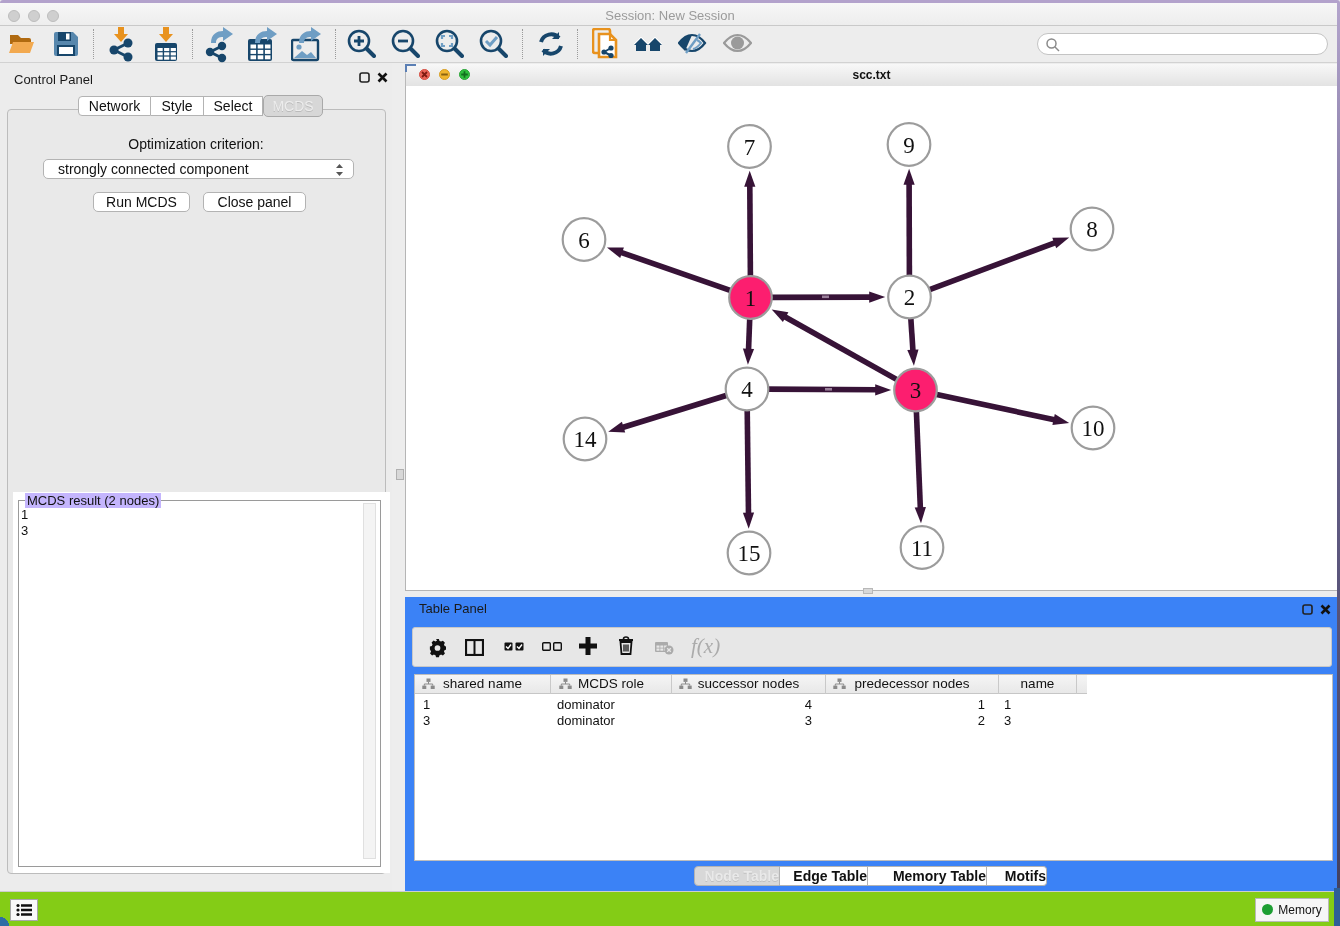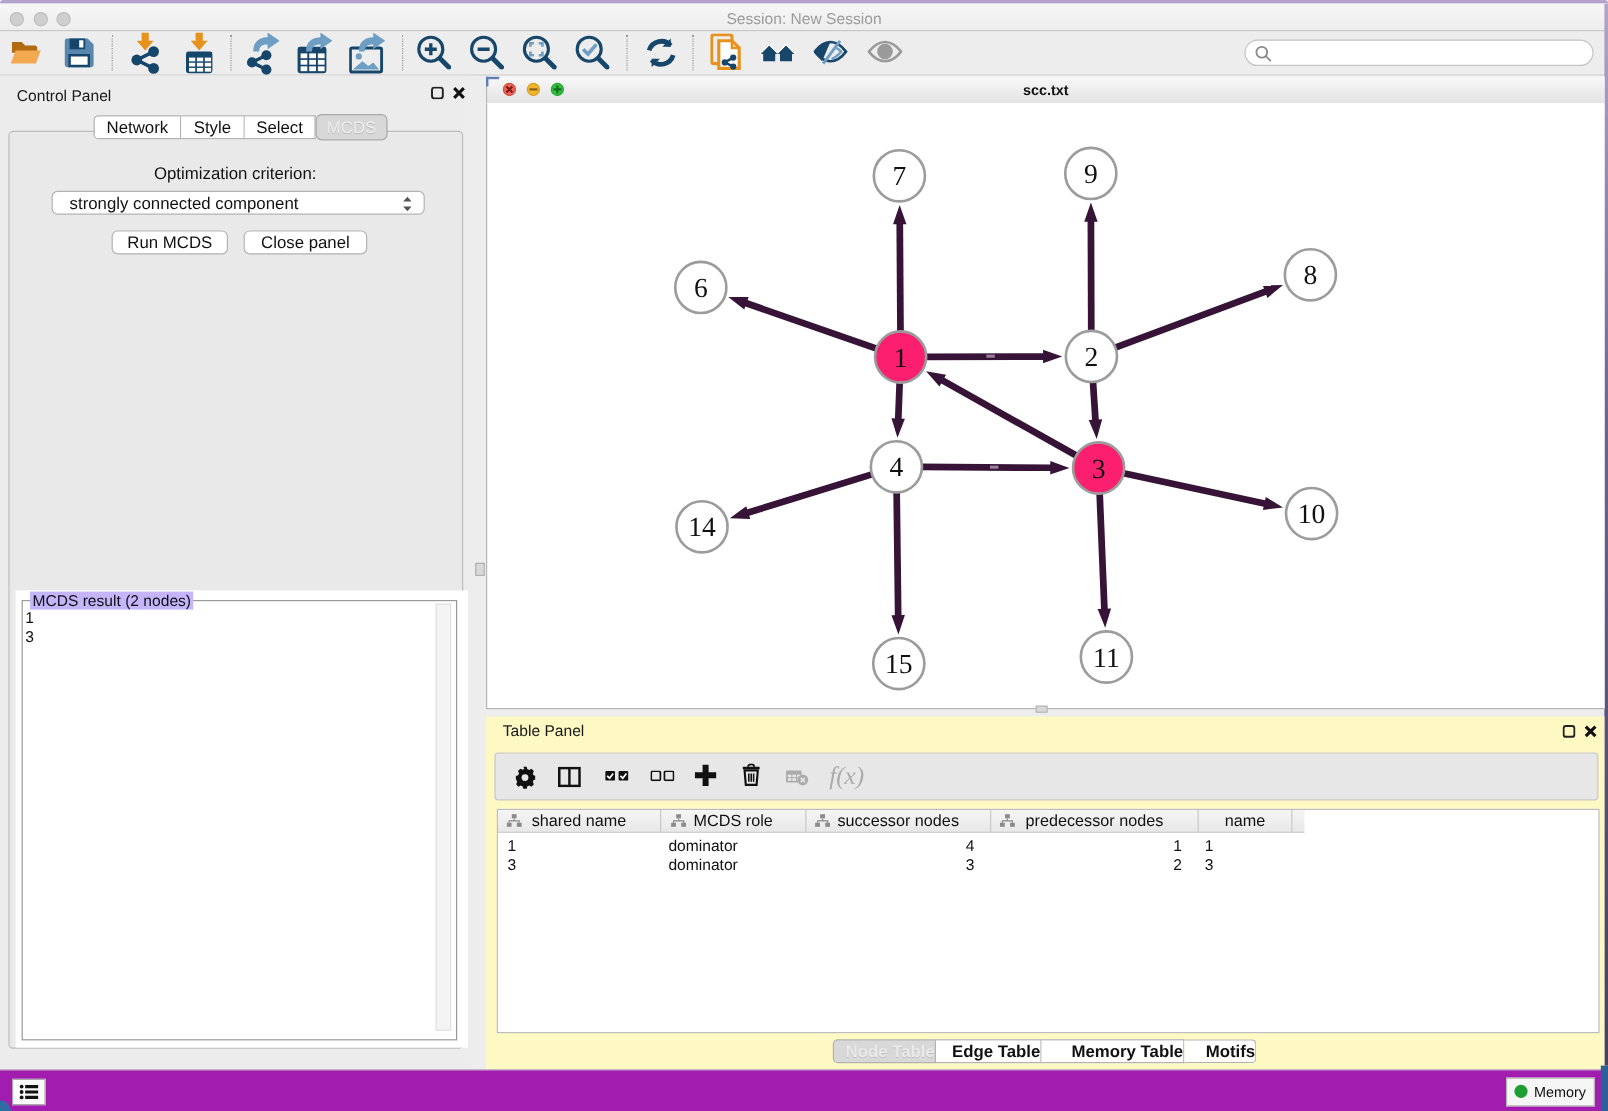--- a/index.html
+++ b/index.html
@@ -29,30 +29,30 @@
 #resulttext{position:absolute;left:2px;top:6px;font-size:13px;color:#111;line-height:16px}
 #vscroll{position:absolute;right:4px;top:2px;width:13px;height:356px;background:#f4f4f4;border:1px solid #e0e0e0}
 #vsplithandle{position:absolute;left:396px;top:469px;width:8px;height:11px;background:#d8d8d8;border:1px solid #b0b0b0}
 #netwin{left:405px;top:64px;width:932px;height:527px;background:#fff}
 #nettitle{position:absolute;left:0;top:0;width:932px;height:34px;background:linear-gradient(#f8f8f8,#d8d8d8);border-bottom:1px solid #9e9e9e;border-left:1px solid #b9b9b9}
 #netname{position:absolute;top:4px;width:100%;text-align:center;font-size:12px;font-weight:bold;color:#111}
 .wl{position:absolute;top:5px;width:11px;height:11px;border-radius:50%;}.wl svg{left:0px!important;top:0px!important}
 #netcanvas{position:absolute;left:0;top:22px;width:932px;height:504px;background:#fff;border-left:1px solid #b5b5b5}
 #netbottom{position:absolute;left:0;top:526px;width:932px;height:1px;background:#b5b5b5}
 #hsplithandle{position:absolute;left:863px;top:588px;width:10px;height:6px;background:#d8d8d8;border:1px solid #b8b8b8}
-#tablepanel{left:405px;top:597px;width:932px;height:294px;background:#fef9c3}
+#tablepanel{left:405px;top:597px;width:932px;height:294px;background:#3b82f6}
 #tptitle{position:absolute;left:14px;top:4px;font-size:13px;color:#1a1a1a}
 #tptoolbar{position:absolute;left:7px;top:30px;width:920px;height:40px;background:#e7e7e7;border:1px solid #c8c8c8;border-radius:3px}
 #ttable{position:absolute;left:9px;top:77px;width:919px;height:187px;background:#fff;border:1px solid #bdbdbd}
 #thead{position:absolute;left:0;top:0;height:19px;width:672px;background:linear-gradient(#f5f5f5,#e8e8e8);border-bottom:1px solid #c6c6c6;font-size:13px;color:#111}
 .th{position:absolute;top:0;height:19px;border-right:1px solid #c9c9c9;text-align:center;line-height:18px;font-size:13.5px}
 .td{position:absolute;font-size:13px;color:#111;height:16px;line-height:16px}
 #btabs{position:absolute;left:289px;top:269px;height:20px;display:flex}
 .btab{height:20px;background:#fff;border:1px solid #b3b3b3;border-left:none;font-size:14px;font-weight:bold;color:#111;line-height:19px;text-align:right;box-sizing:border-box}
-#statusbar{left:0;top:891px;width:1340px;height:35px;background:#a21caf;border-top:1px solid #cdcdcd}
+#statusbar{left:0;top:891px;width:1340px;height:35px;background:#84cc16;border-top:1px solid #cdcdcd}
 #listbtn{position:absolute;left:10px;top:7px;width:28px;height:22px;background:#fafafa;border:1px solid #a8a8a8}
 #membtn{position:absolute;left:1255px;top:6px;width:74px;height:24px;background:#f6f6f6;border:1px solid #b9b9b9;font-size:12px;color:#111;text-align:center;line-height:22px}
 </style></head>
 <body>
 <div class="abs" id="topborder"></div>
 <div class="abs" id="titlebar">
  <div class="tl" style="left:8px"></div>
     <div class="tl" style="left:28px"></div>
     <div class="tl" style="left:47px"></div>
  <div id="apptitle">Session: New Session</div>

